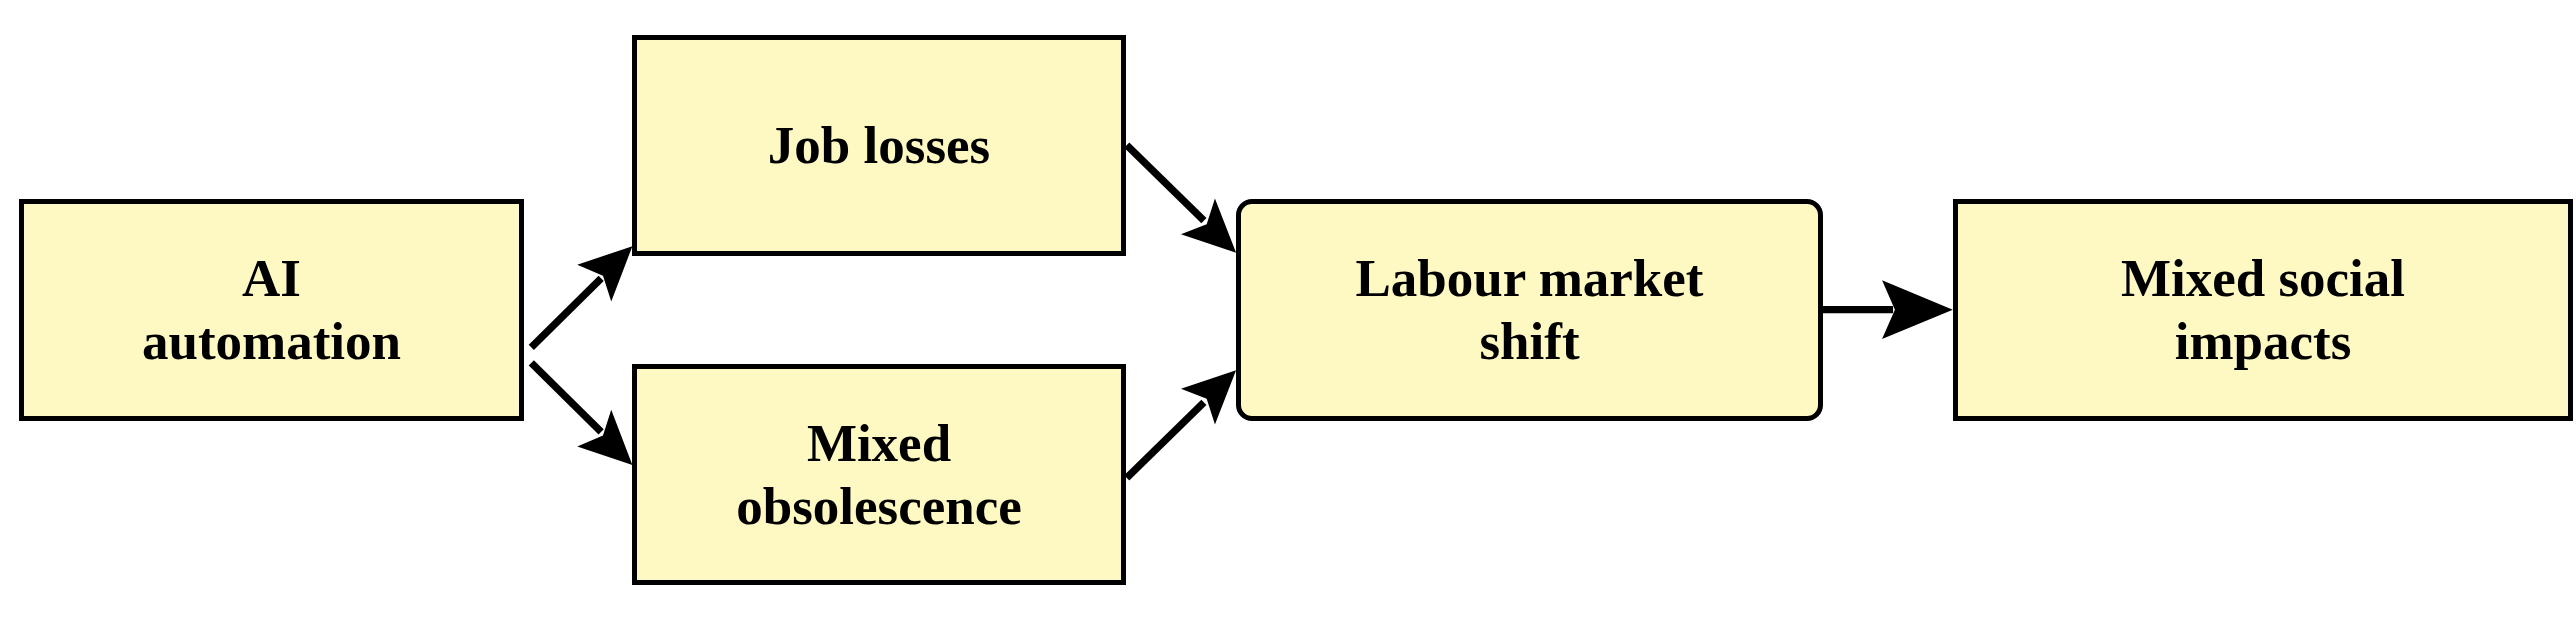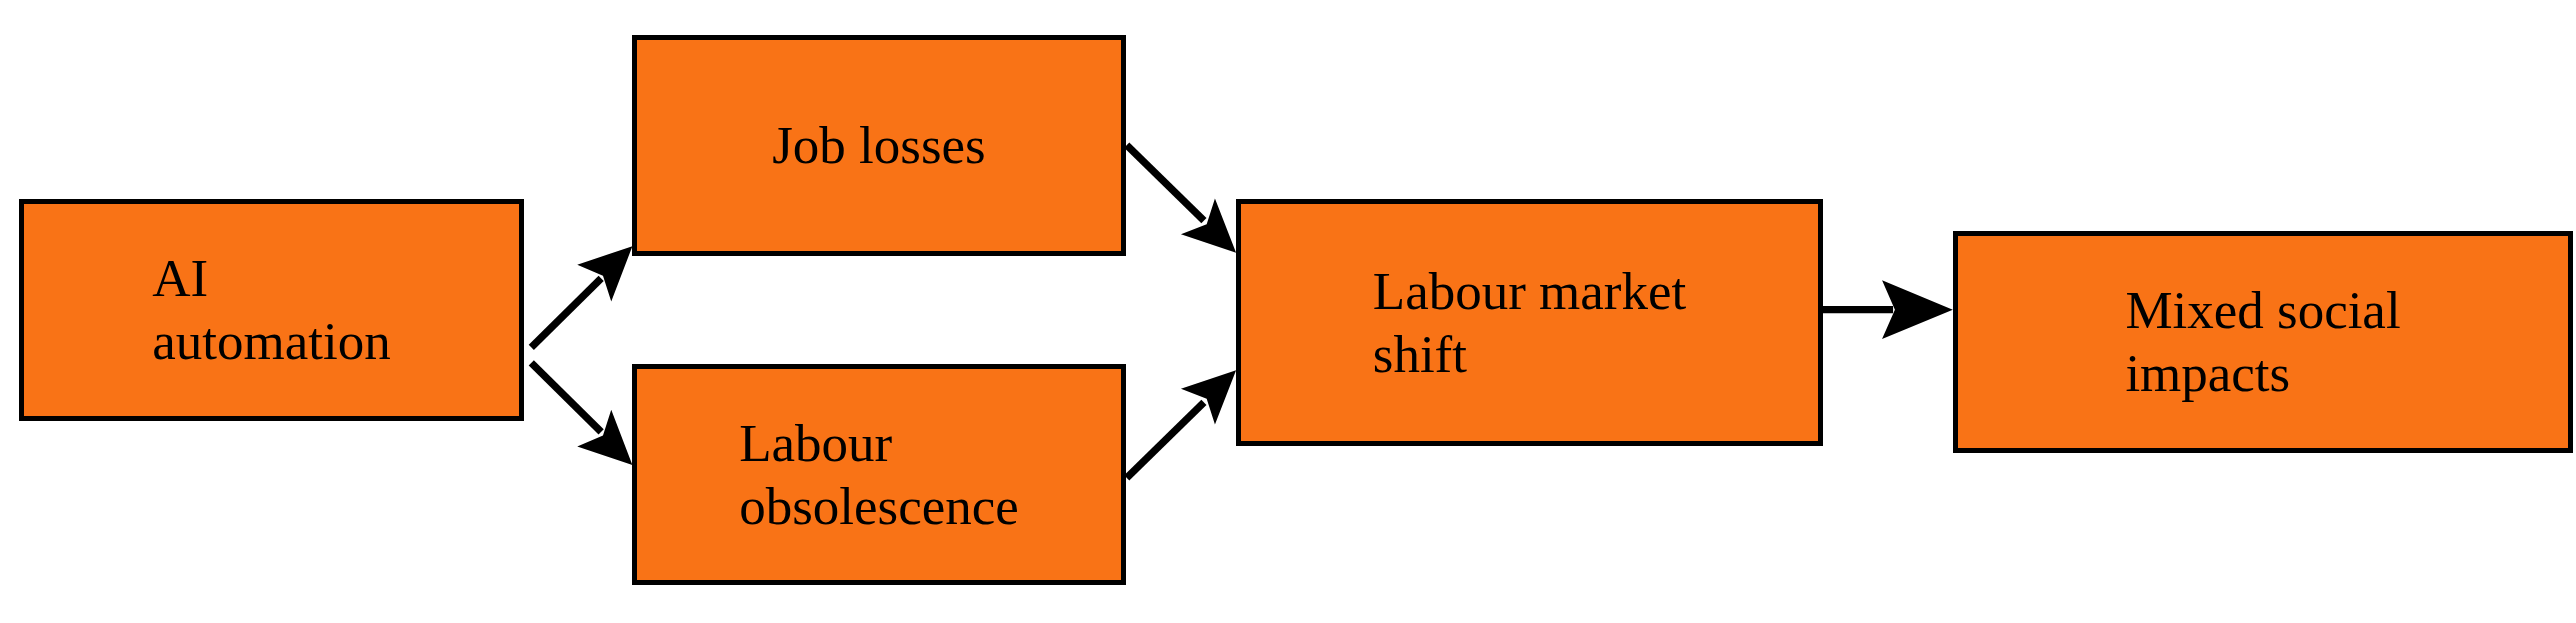--- a/index.html
+++ b/index.html
@@ -12,38 +12,40 @@
     width: 2576px;
     height: 623px;
     background: #ffffff;
     overflow: hidden;
     font-family: "Liberation Serif", "DejaVu Serif", serif;
   }
   .node {
     position: absolute;
     box-sizing: border-box;
     border: 5.5px solid #000000;
-    background: #f97316;
+    background: #fef9c3;
     display: flex;
     align-items: center;
     justify-content: center;
+    text-align: center;
     color: #000000;
     line-height: 1.18;
     z-index: 2;
+    font-weight: bold;
   }
   .node-label {
     display: block;
     white-space: pre-line;
     padding: 0 9.2px;
   }
   #node-ai-automation      { left: 19px;   top: 199px; width: 505px; height: 222px; font-size: 53px; }
   #node-job-losses         { left: 632px;  top: 35px;  width: 494px; height: 221px; font-size: 53px; }
   #node-skill-obsolescence { left: 632px;  top: 364px; width: 494px; height: 221px; font-size: 53px; }
-  #node-labour-market-shift{ left: 1236px; top: 199px; width: 587px; height: 247px; font-size: 53px; }
-  #node-mixed-social-impacts{left: 1953px; top: 199px; width: 620px; height: 222px; font-size: 53px; margin-top: 32px; }
+  #node-labour-market-shift{ left: 1236px; top: 199px; width: 587px; height: 222px; font-size: 53px; border-radius: 16px; }
+  #node-mixed-social-impacts{left: 1953px; top: 199px; width: 620px; height: 222px; font-size: 53px; }
 
   #edges {
     position: absolute;
     left: 0;
     top: 0;
     width: 2576px;
     height: 623px;
     z-index: 1;
   }
   .edge-line {
@@ -93,21 +95,21 @@
   <div class="node" id="node-ai-automation">
     <span class="node-label">AI
 automation</span>
   </div>
 
   <div class="node" id="node-job-losses">
     <span class="node-label">Job losses</span>
   </div>
 
   <div class="node" id="node-skill-obsolescence">
-    <span class="node-label">Labour
+    <span class="node-label">Mixed
 obsolescence</span>
   </div>
 
   <div class="node" id="node-labour-market-shift">
     <span class="node-label">Labour market
 shift</span>
   </div>
 
   <div class="node" id="node-mixed-social-impacts">
     <span class="node-label">Mixed social

